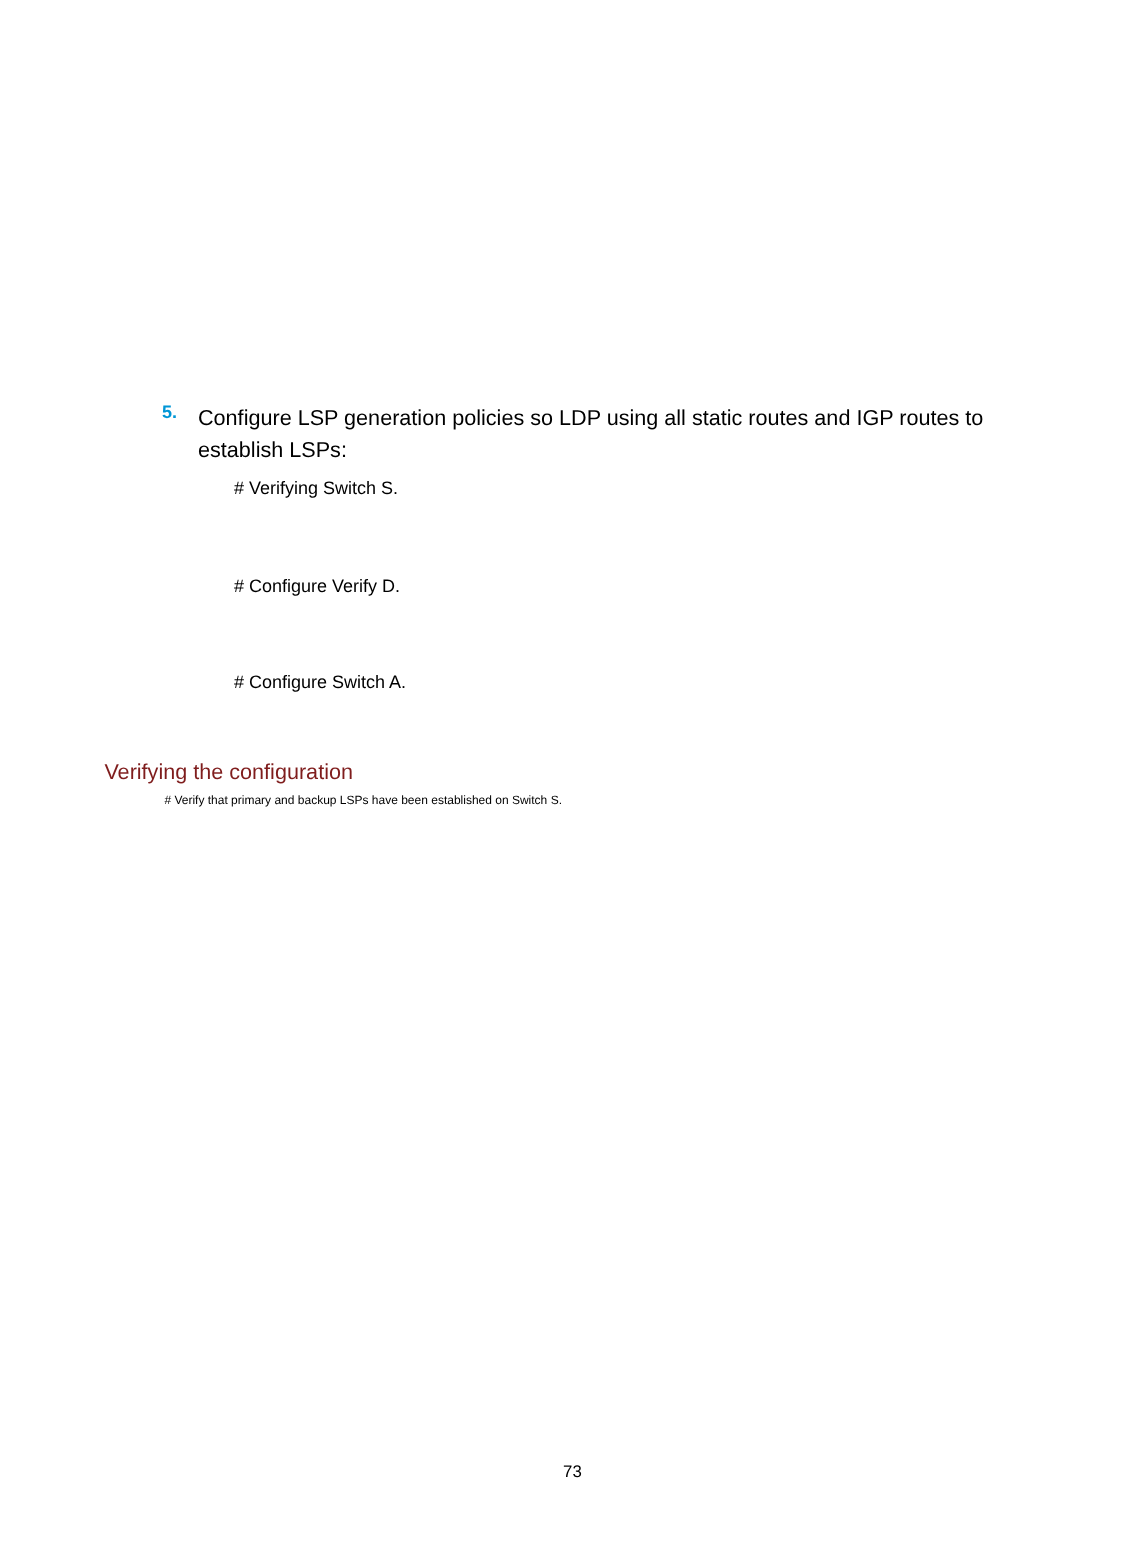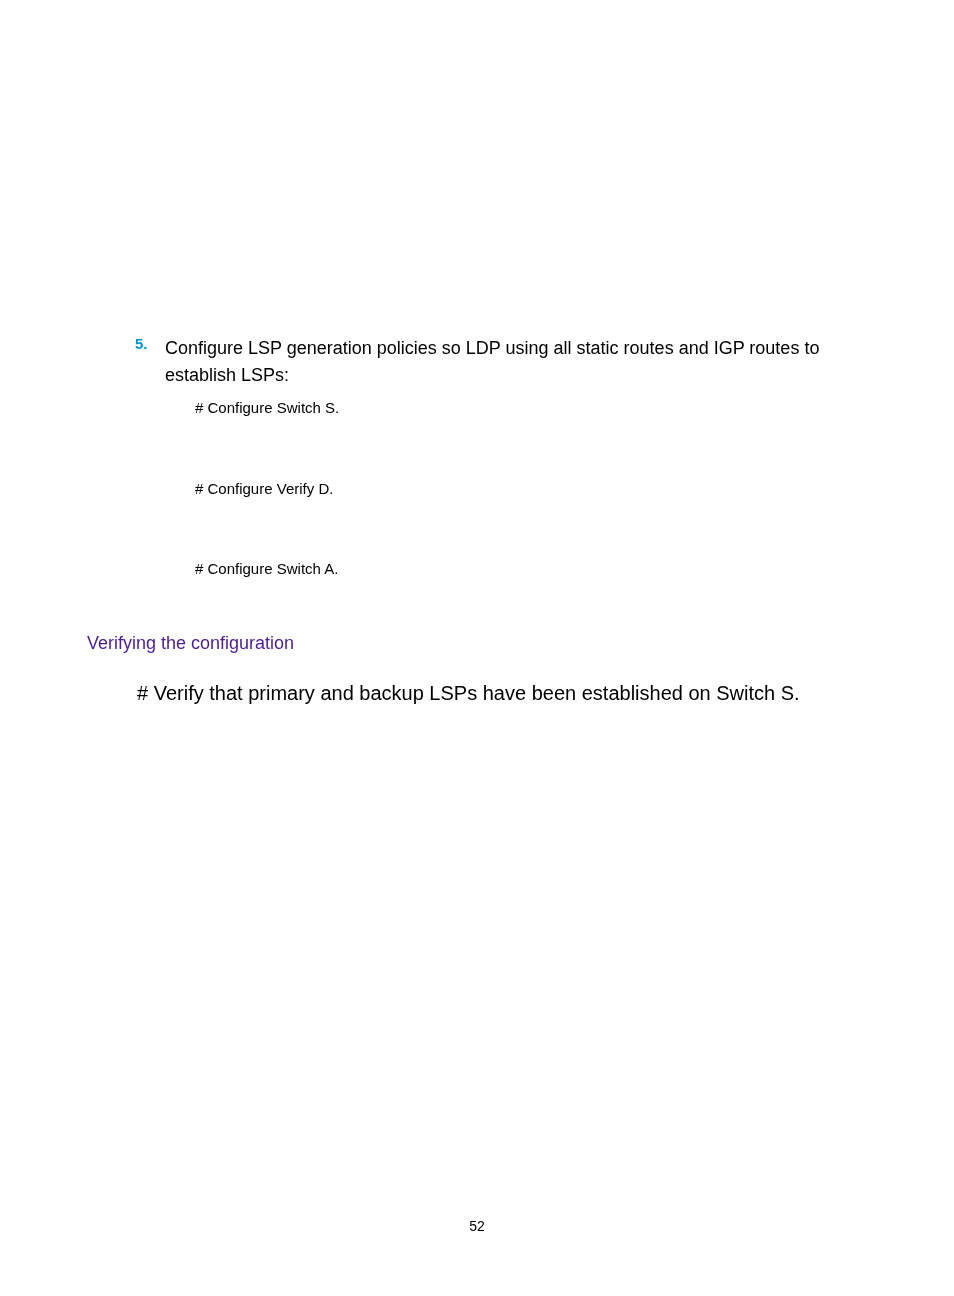--- a/index.html
+++ b/index.html
@@ -36,29 +36,29 @@
     font-size: 15px;
     line-height: 1.5;
     margin-left: 90px;
     margin-top: 4px;
     margin-bottom: 58px;
   }
   .sub-text.last {
     margin-bottom: 52px;
   }
   .section-heading {
-    color: #4c1d95;
+    color: #7f1d1d;
     font-size: 18px;
     font-weight: normal;
     margin-top: 20px;
-    margin-bottom: 24px;
+    margin-bottom: 6px;
     margin-left: -18px;
   }
   .body-text {
-    font-size: 20px;
+    font-size: 10px;
     line-height: 1.5;
     margin-left: 32px;
     margin-top: 6px;
   }
   .page-number {
     position: absolute;
     bottom: 62px;
     left: 0;
     right: 0;
     text-align: center;
@@ -66,21 +66,21 @@
   }
 </style>
 </head>
 <body>
 
 <div class="content">
   <div class="numbered-item">
     <div class="item-number">5.</div>
     <div class="item-text">Configure LSP generation policies so LDP using all static routes and IGP routes to establish LSPs:</div>
   </div>
-  <div class="sub-text"># Configure Switch S.</div>
+  <div class="sub-text"># Verifying Switch S.</div>
   <div class="sub-text"># Configure Verify D.</div>
   <div class="sub-text last"># Configure Switch A.</div>
 
   <div class="section-heading">Verifying the configuration</div>
   <div class="body-text"># Verify that primary and backup LSPs have been established on Switch S.</div>
 </div>
 
-<div class="page-number">52</div>
+<div class="page-number">73</div>
 
 </body></html>

